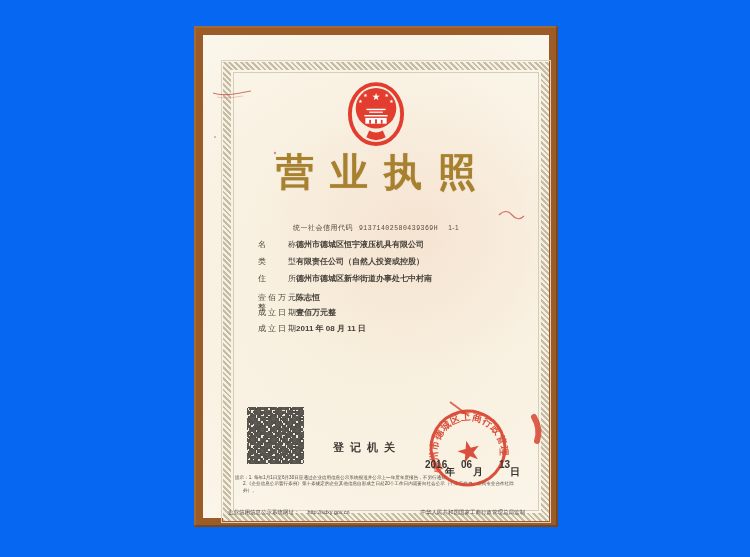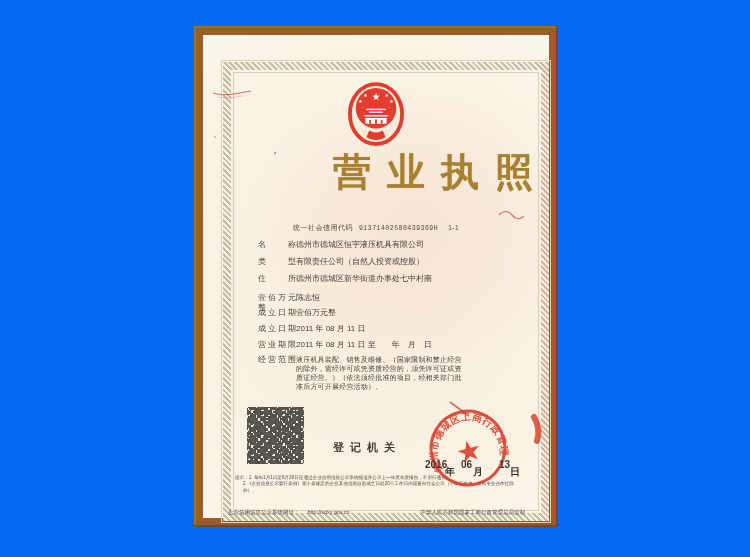--- a/index.html
+++ b/index.html
@@ -21,42 +21,42 @@
   }
   .deco-border{
     position:absolute;left:20px;top:27px;width:310px;height:443px;
     border:8px solid #cdc3ae;
     border-image:repeating-linear-gradient(45deg,#c6bba3 0 2px,#f6f0e2 2px 4px) 8;
   }
   .deco-border::before{content:'';position:absolute;inset:-10px;border:1px solid #d9d0be;}
   .deco-border::after{content:'';position:absolute;inset:2px;border:1px solid #d5ccba;}
   .emblem{position:absolute;left:144px;top:47px;width:58px;height:66px;}
   .title{
-    position:absolute;left:0;right:0;top:112px;text-align:right;
+    position:absolute;left:0;right:0;top:112px;text-align:center;
     font-family:"Liberation Serif","DejaVu Serif",serif;font-weight:bold;
     font-size:38px;color:#a8812e;letter-spacing:16px;padding-left:16px;
     text-shadow:0 0 1px rgba(122,86,22,.45);
   }
   .subtitle{
     position:absolute;left:0;right:0;top:160px;text-align:center;
     font-family:"Liberation Serif","DejaVu Serif",serif;font-weight:bold;
     font-size:16px;color:#8c6d2d;letter-spacing:4px;
   }
   .code-line{
     position:absolute;left:0;right:0;top:188px;text-align:center;
     font-size:7px;color:#55493c;letter-spacing:.5px;
   }
   .code-line .code{margin-left:6px;font-family:"Liberation Mono","DejaVu Sans Mono",monospace;font-size:6.5px;}
   .code-line .pageno{margin-left:10px;font-size:6.5px;}
   .frow{position:absolute;left:55px;color:#45403a;font-size:8px;line-height:10px;display:flex;justify-content:space-between;}
   .frow .flabel{
     display:inline-block;width:38px;flex:0 0 38px;
     text-align:justify;text-align-last:justify;letter-spacing:0;color:#4a443c;
   }
-  .frow .fvalue{margin-left:0;white-space:nowrap;}
+  .frow .fvalue{margin-left:0;white-space:nowrap;font-weight:bold;}
   .frow.scope .fvalue{white-space:normal;width:170px;font-size:7px;line-height:9px;letter-spacing:.2px;}
   .qr{
     position:absolute;left:44px;top:372px;width:57px;height:57px;
     background:
       repeating-conic-gradient(#403e3a 0% 25%, rgba(0,0,0,0) 25% 50%) 0px 0px / 7px 7px,
       repeating-conic-gradient(#4a4540 0% 25%, rgba(0,0,0,0) 25% 50%) 2px 3px / 11px 11px,
       repeating-conic-gradient(#35332f 0% 25%, rgba(0,0,0,0) 25% 50%) 1px 1px / 5px 5px,
       #efe8da;
     opacity:.88;
   }
@@ -124,28 +124,20 @@
       <span class="fvalue">陈志恒</span>
     </div>
     <div class="frow" style="top:273px">
       <span class="flabel">成立日期</span>
       <span class="fvalue">壹佰万元整</span>
     </div>
     <div class="frow" style="top:289px">
       <span class="flabel">成立日期</span>
       <span class="fvalue">2011 年 08 月 11 日</span>
     </div>
-    <div class="frow" style="top:305px">
-      <span class="flabel">营业期限</span>
-      <span class="fvalue">2011 年 08 月 11 日 至　　年　月　日</span>
-    </div>
-    <div class="frow scope" style="top:320px">
-      <span class="flabel">经营范围</span>
-      <span class="fvalue">液压机具装配、销售及维修。（国家限制和禁止经营的除外，需经许可或凭资质经营的，须凭许可证或资质证经营。）（依法须经批准的项目，经相关部门批准后方可开展经营活动）。</span>
-    </div>
 
     <div class="qr"></div>
 
     <div class="reg-authority">登记机关</div>
 
     <svg class="seal" viewBox="0 0 80 80" aria-hidden="true">
       <circle cx="40" cy="40" r="36" fill="none" stroke="#d8432f" stroke-width="3"></circle>
       <defs>
         <path id="sealArc" d="M 11,55 A 31,31 0 1 1 69,55" fill="none"></path>
       </defs>

